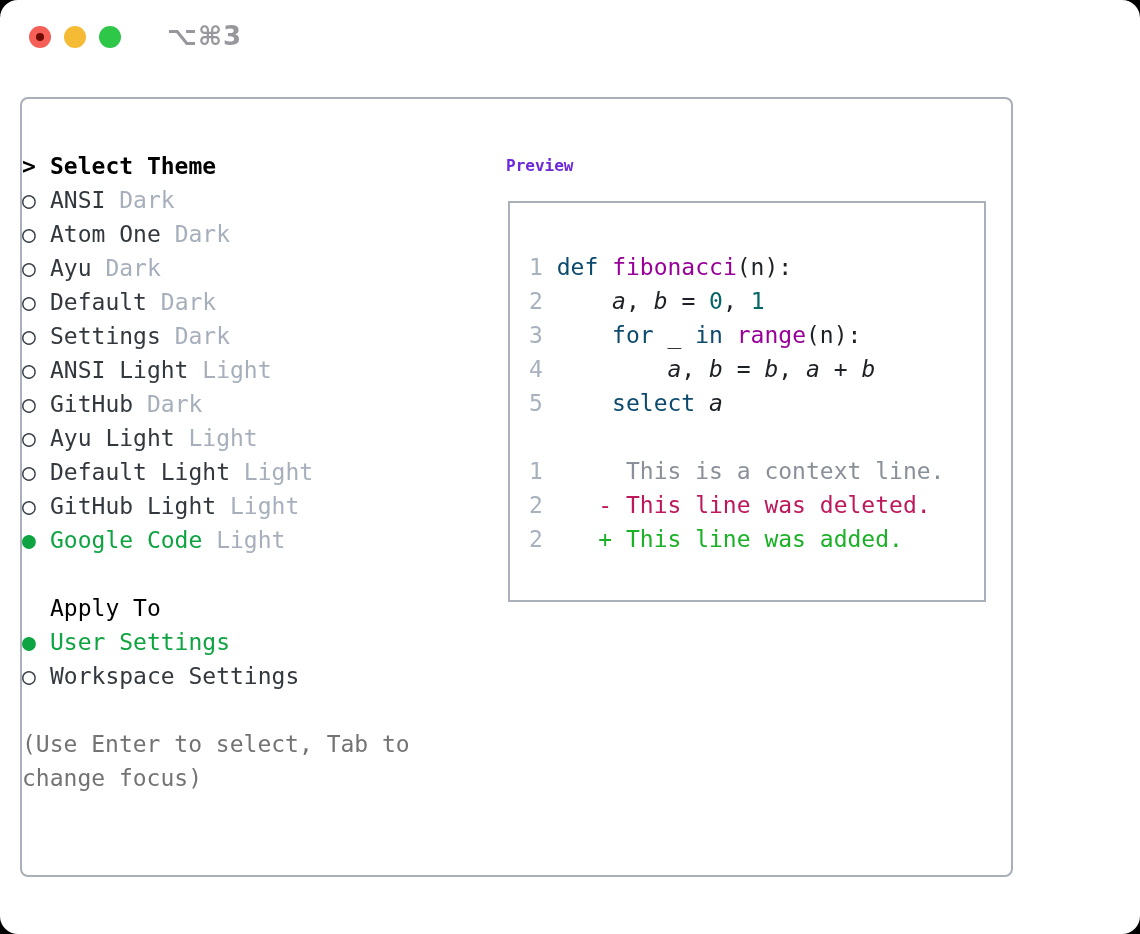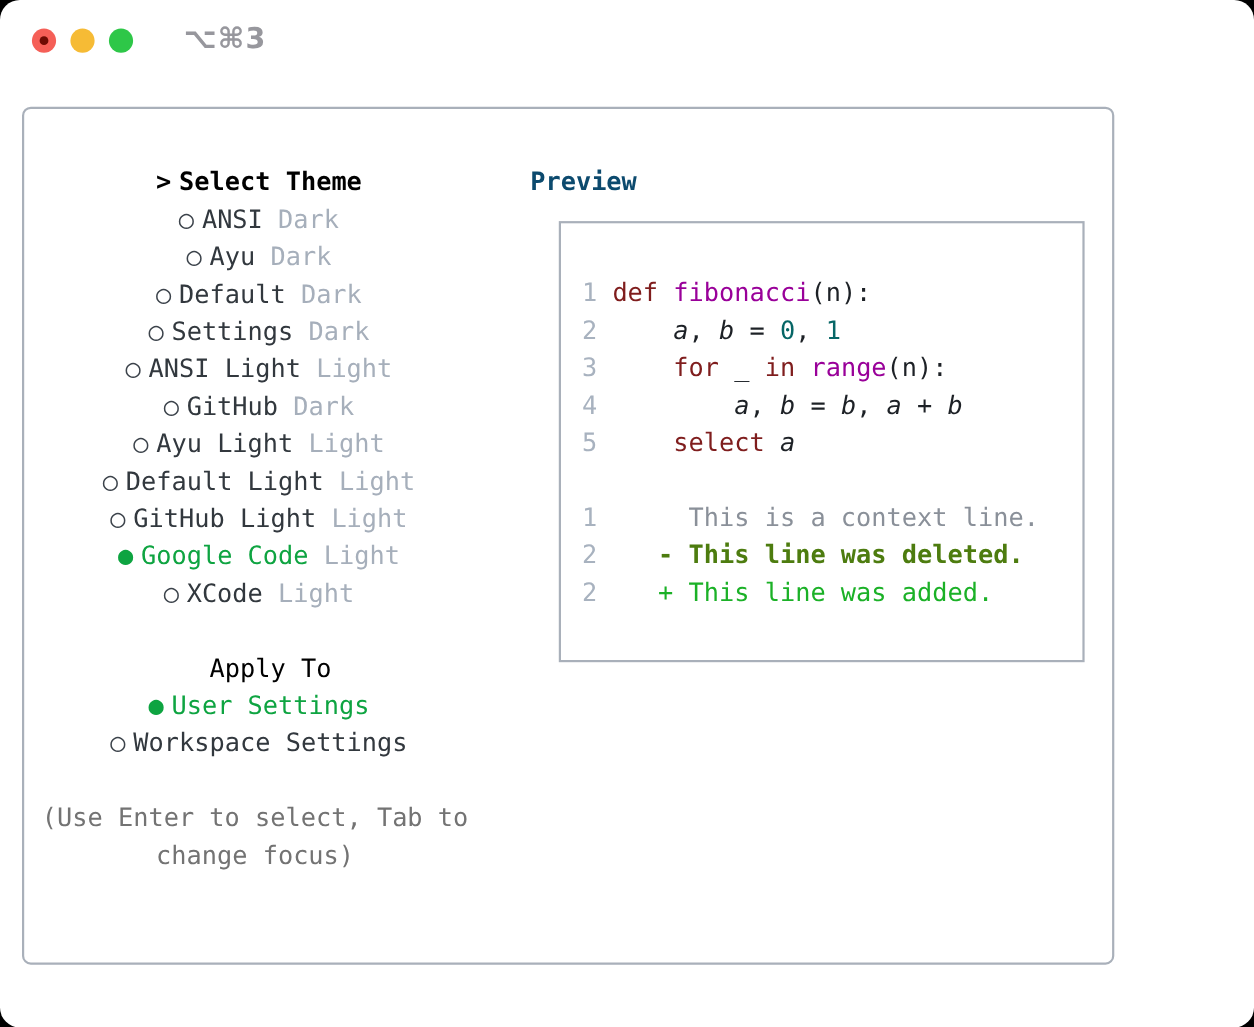--- a/index.html
+++ b/index.html
@@ -29,49 +29,49 @@
     font-family:"DejaVu Sans", sans-serif;
     font-size:26px;font-weight:700;color:#97979d;letter-spacing:1px;
   }
   
   .panel{
     position:absolute;left:20px;top:97px;
     width:989px;height:776px;
     border:2px solid #a9b0ba;border-radius:8px;background:#fff;
   }
   .line{height:34px;line-height:34px;font-size:23px;white-space:pre;}
-  .left-col{position:absolute;left:16px;top:50px;text-align:center;}
+  .left-col{position:absolute;left:0;top:50px;}
   .marker{display:inline-block;width:28px;color:#3c434b;}
   .header-line{font-weight:bold;color:#000;}
   .header-line .marker{color:#000;}
   .item{color:#32383e;cursor:default;}
   .item .tag{color:#a6afbb;margin-top:40px;}
   .item.selected .name,.item.selected .marker{color:#0ea441;}
   .apply-header{color:#000;}
   .help-line{color:#737373;}
   .blank{height:34px;}
   
   .preview-header{
-    position:absolute;left:460px;top:50px;height:34px;line-height:34px;
-    font-size:23px;font-weight:bold;color:#0c4a6e;
+    position:absolute;left:484px;top:50px;height:34px;line-height:34px;
+    font-size:16px;font-weight:bold;color:#6d28d9;
   }
   .preview-box{
     position:absolute;left:486px;top:102px;width:478px;height:401px;
     border:2px solid #a9b0ba;background:#fff;box-sizing:border-box;
     padding:47px 0 0 19px;overflow:hidden;
   }
   .cline{height:34px;line-height:34px;font-size:23px;white-space:pre;}
   .num{color:#a8b2bf;}
-  .kw{color:#7f1d1d;}
+  .kw{color:#0c4a6e;}
   .fn{color:#990099;}
   .lit{color:#066666;}
   .var{color:#1d2126;font-style:italic;}
   .pl{color:#1d2126;}
   .ctx{color:#8a9099;}
-  .del{color:#4d7c0f;font-weight:bold;}
+  .del{color:#be185d;}
   .add{color:#1bb127;}
 </style>
 </head>
 <body>
 
 <div class="window">
 
   <div class="titlebar">
     <span class="dot dot-red">
         <span class="innerdot"></span>
@@ -81,30 +81,30 @@
     <span class="wintitle">⌥⌘3</span>
   </div>
 
   <div class="panel">
 
     <div class="left-col">
       <div class="line header-line"><span class="marker">&gt;</span><span>Select Theme</span></div>
 
       <div id="themeItems">
           <div class="line item"><span class="marker">○</span><span class="name">ANSI</span><span class="tag"> Dark</span></div>
+          <div class="line item"><span class="marker">○</span><span class="name">Atom One</span><span class="tag"> Dark</span></div>
           <div class="line item"><span class="marker">○</span><span class="name">Ayu</span><span class="tag"> Dark</span></div>
           <div class="line item"><span class="marker">○</span><span class="name">Default</span><span class="tag"> Dark</span></div>
           <div class="line item"><span class="marker">○</span><span class="name">Settings</span><span class="tag"> Dark</span></div>
           <div class="line item"><span class="marker">○</span><span class="name">ANSI Light</span><span class="tag"> Light</span></div>
           <div class="line item"><span class="marker">○</span><span class="name">GitHub</span><span class="tag"> Dark</span></div>
           <div class="line item"><span class="marker">○</span><span class="name">Ayu Light</span><span class="tag"> Light</span></div>
           <div class="line item"><span class="marker">○</span><span class="name">Default Light</span><span class="tag"> Light</span></div>
           <div class="line item"><span class="marker">○</span><span class="name">GitHub Light</span><span class="tag"> Light</span></div>
           <div class="line item selected"><span class="marker">●</span><span class="name">Google Code</span><span class="tag"> Light</span></div>
-          <div class="line item"><span class="marker">○</span><span class="name">XCode</span><span class="tag"> Light</span></div>
         </div>
 
       <div class="line blank"> </div>
 
       <div class="line apply-header"><span class="marker"></span><span>Apply To</span></div>
 
       <div id="applyItems">
           <div class="line item selected"><span class="marker">●</span><span class="name">User Settings</span></div>
           <div class="line item"><span class="marker">○</span><span class="name">Workspace Settings</span></div>
         </div>

